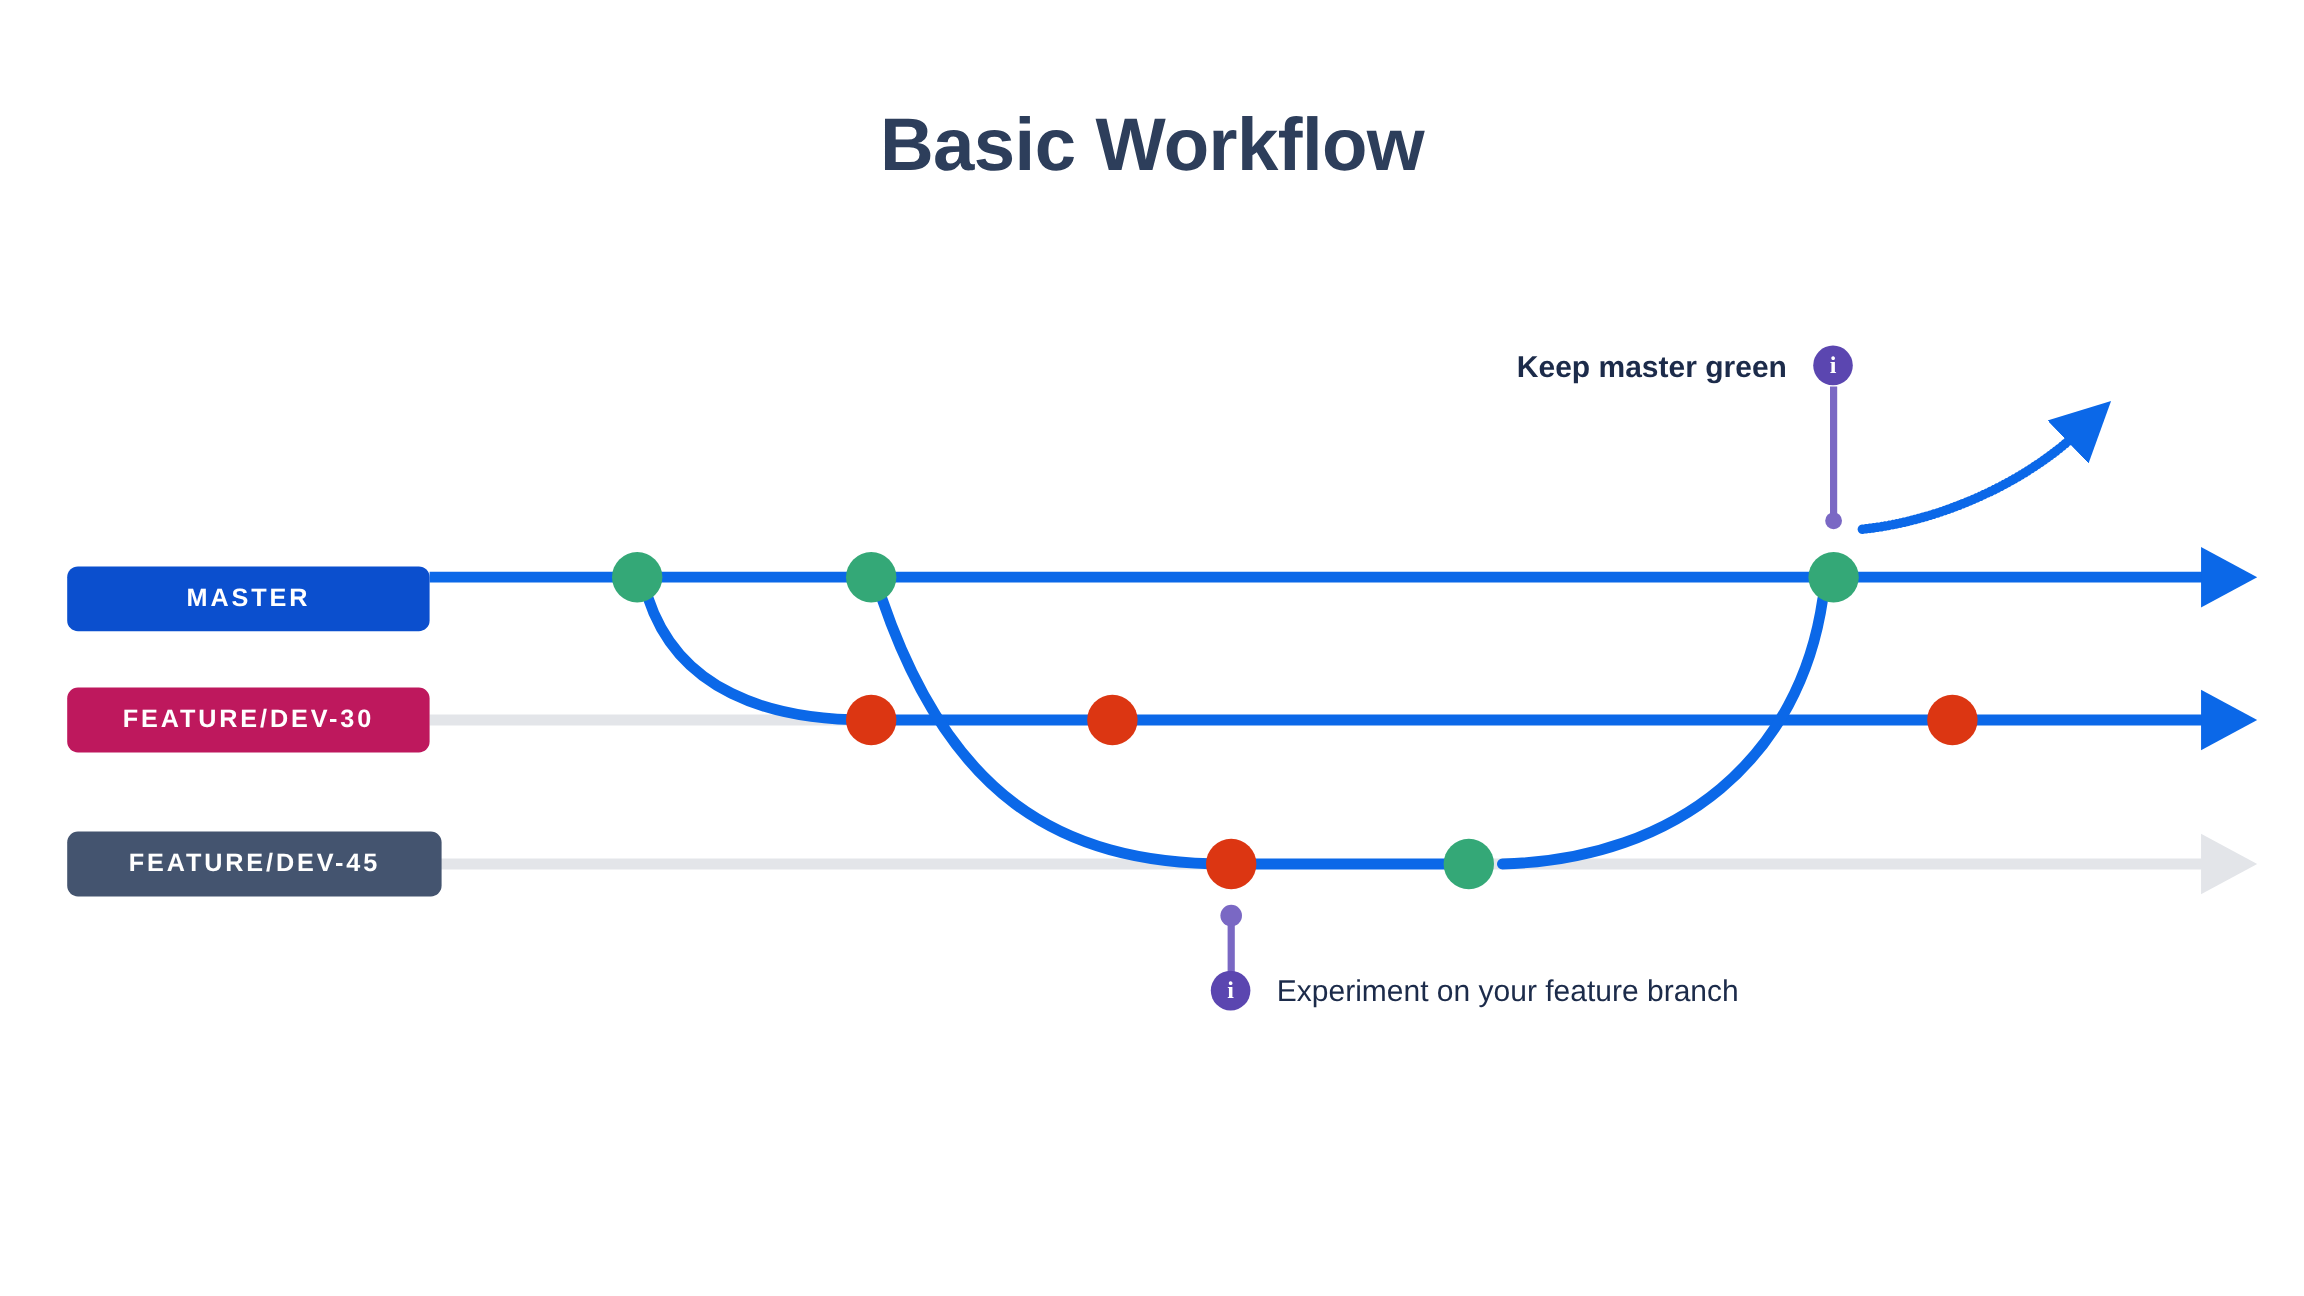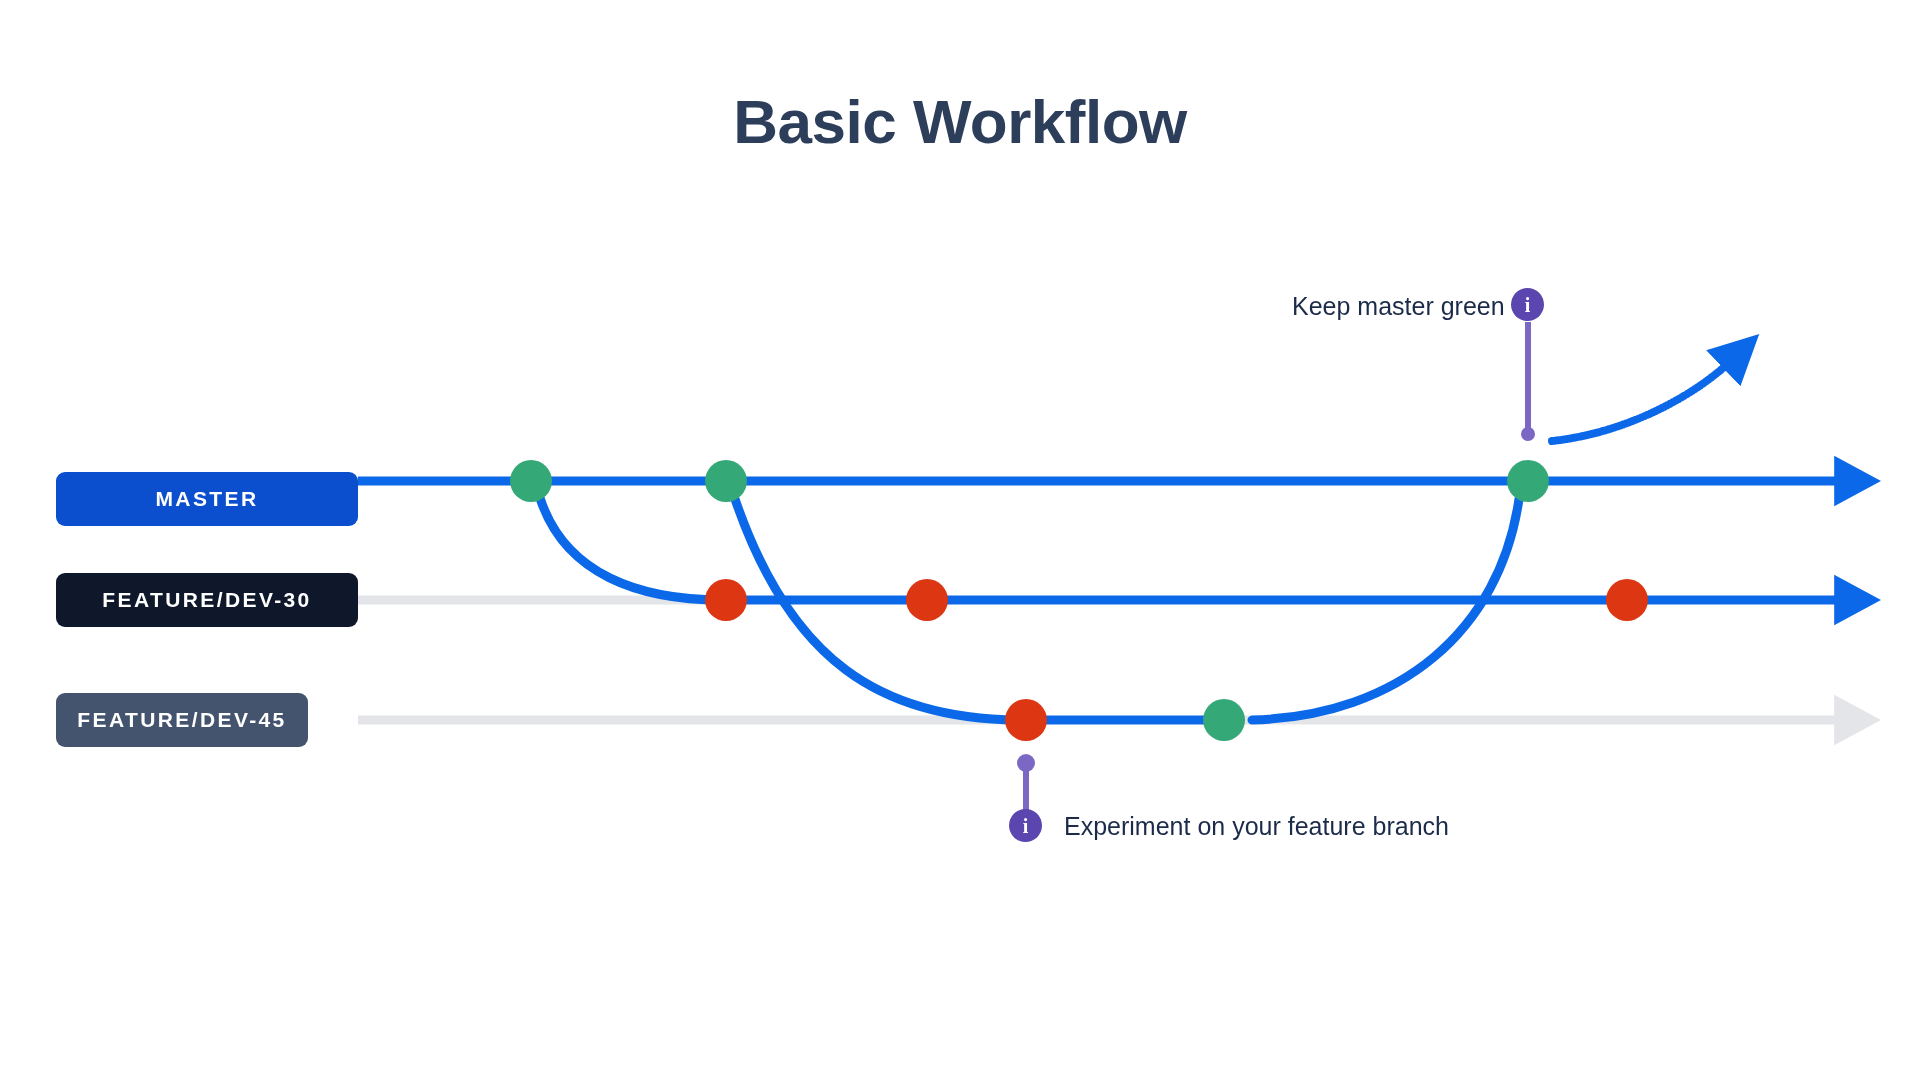--- a/index.html
+++ b/index.html
@@ -57,38 +57,39 @@
   #badge-master {
     left: 56px;
     top: 472px;
     width: 302px;
     background: #0B4FCE;
   }
   #badge-dev30 {
     left: 56px;
     top: 573px;
     width: 302px;
-    background: #0f172a;
+    background: #be185d;
   }
   #badge-dev45 {
     left: 56px;
     top: 693px;
-    width: 252px;
+    width: 312px;
     background: #44546F;
   }
   .annotation-text {
     position: absolute;
     font-size: 25px;
     color: #1C2B4A;
     white-space: nowrap;
     line-height: 1;
   }
   #anno-top-text {
-    left: 1292px;
+    left: 1264px;
     top: 294px;
+    font-weight: bold;
   }
   #anno-bottom-text {
     left: 1064px;
     top: 814px;
     text-align: right;
   }
   .info-badge {
     position: absolute;
     width: 33px;
     height: 33px;

